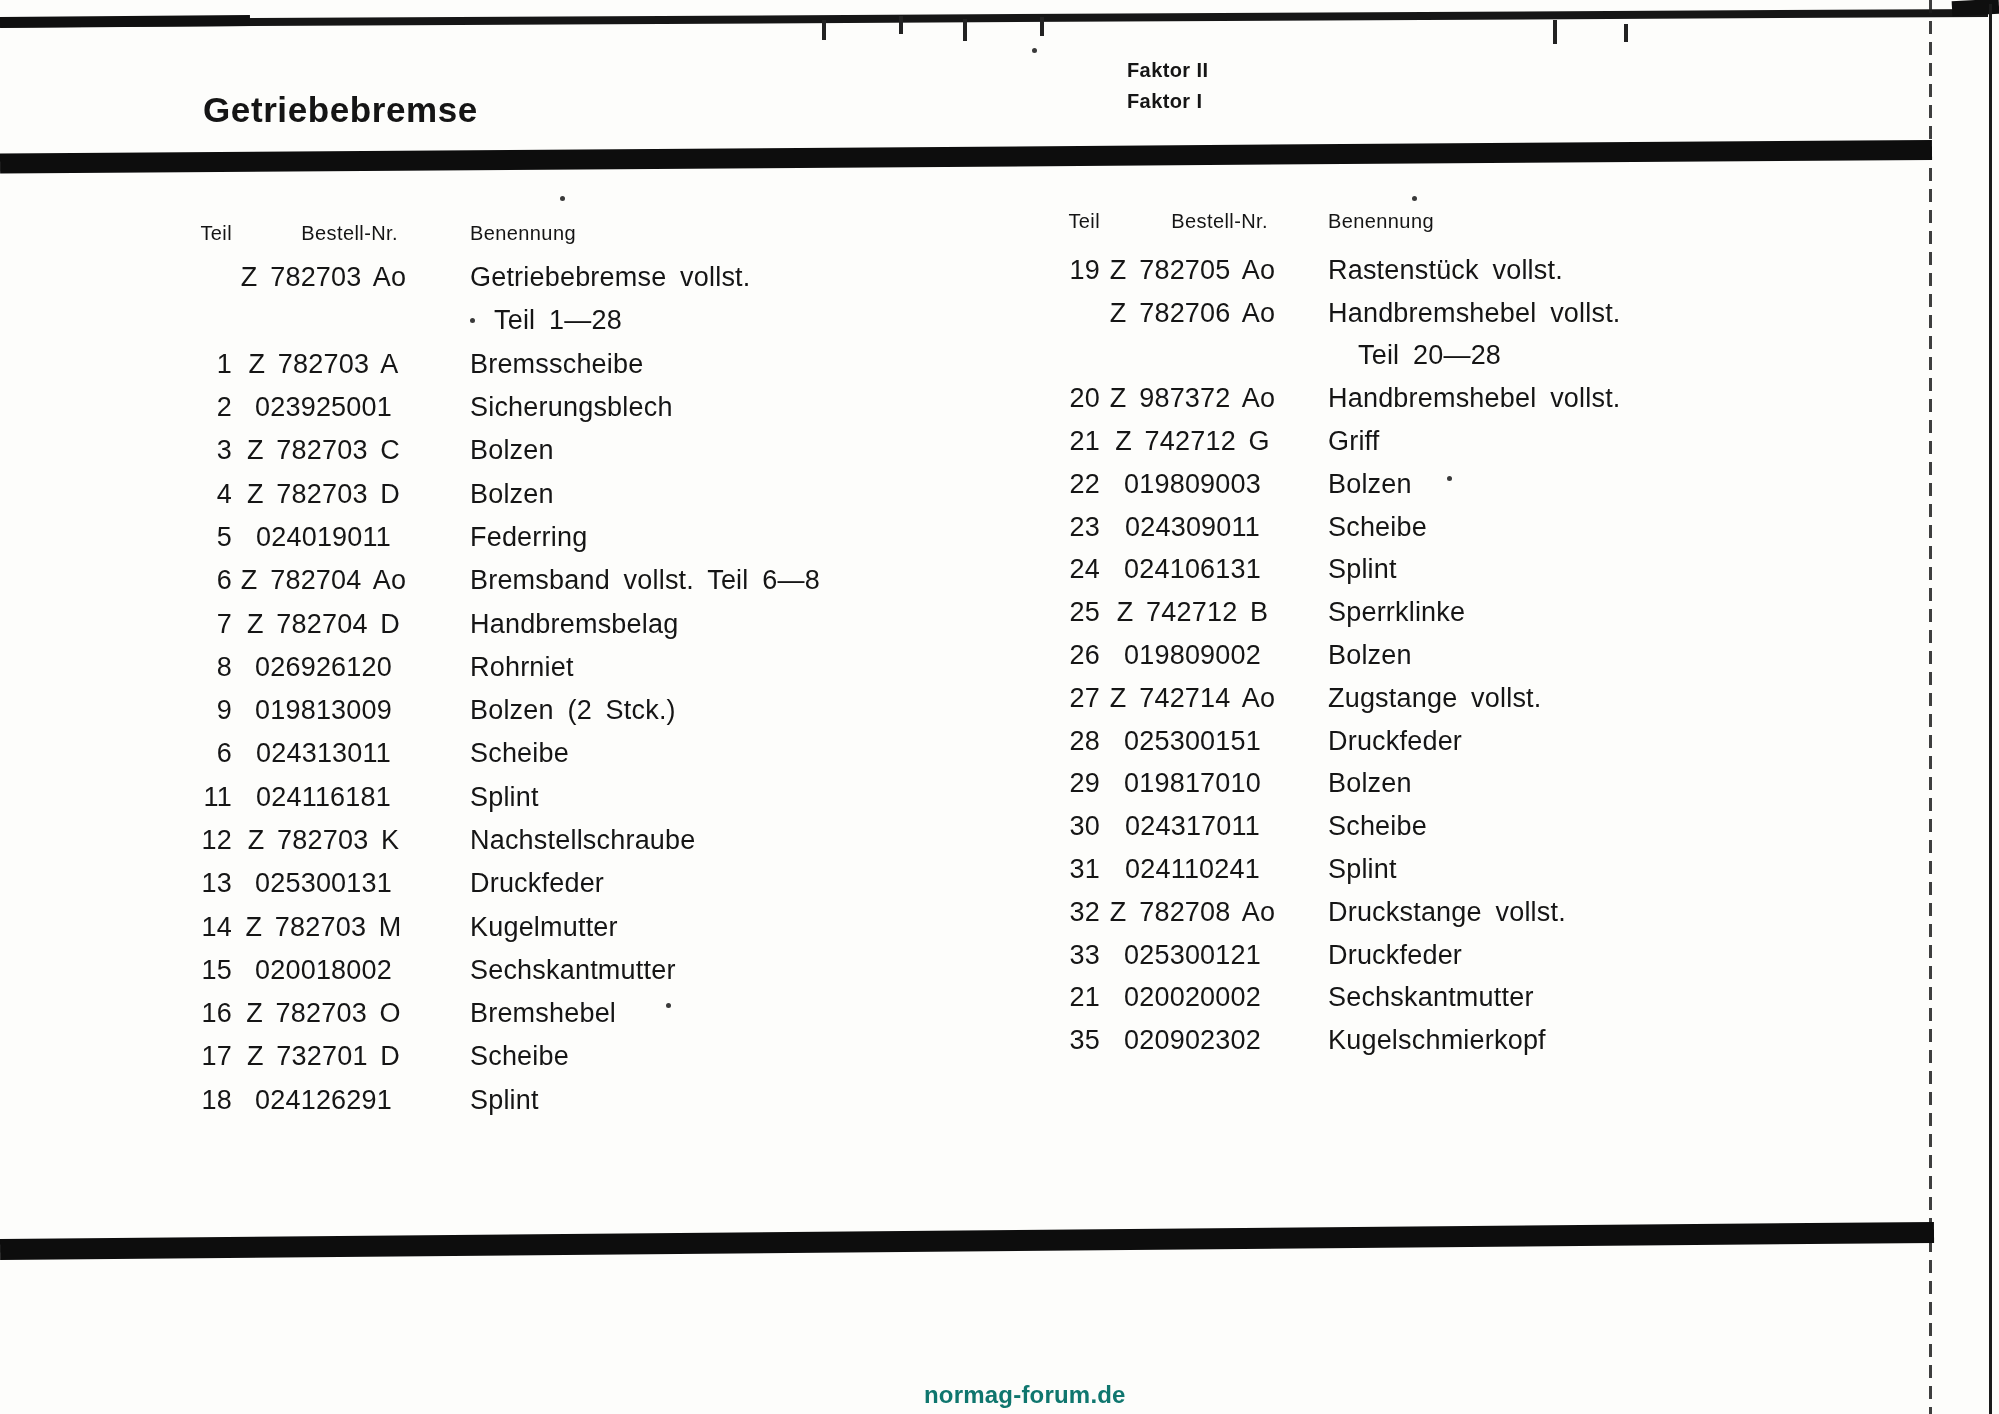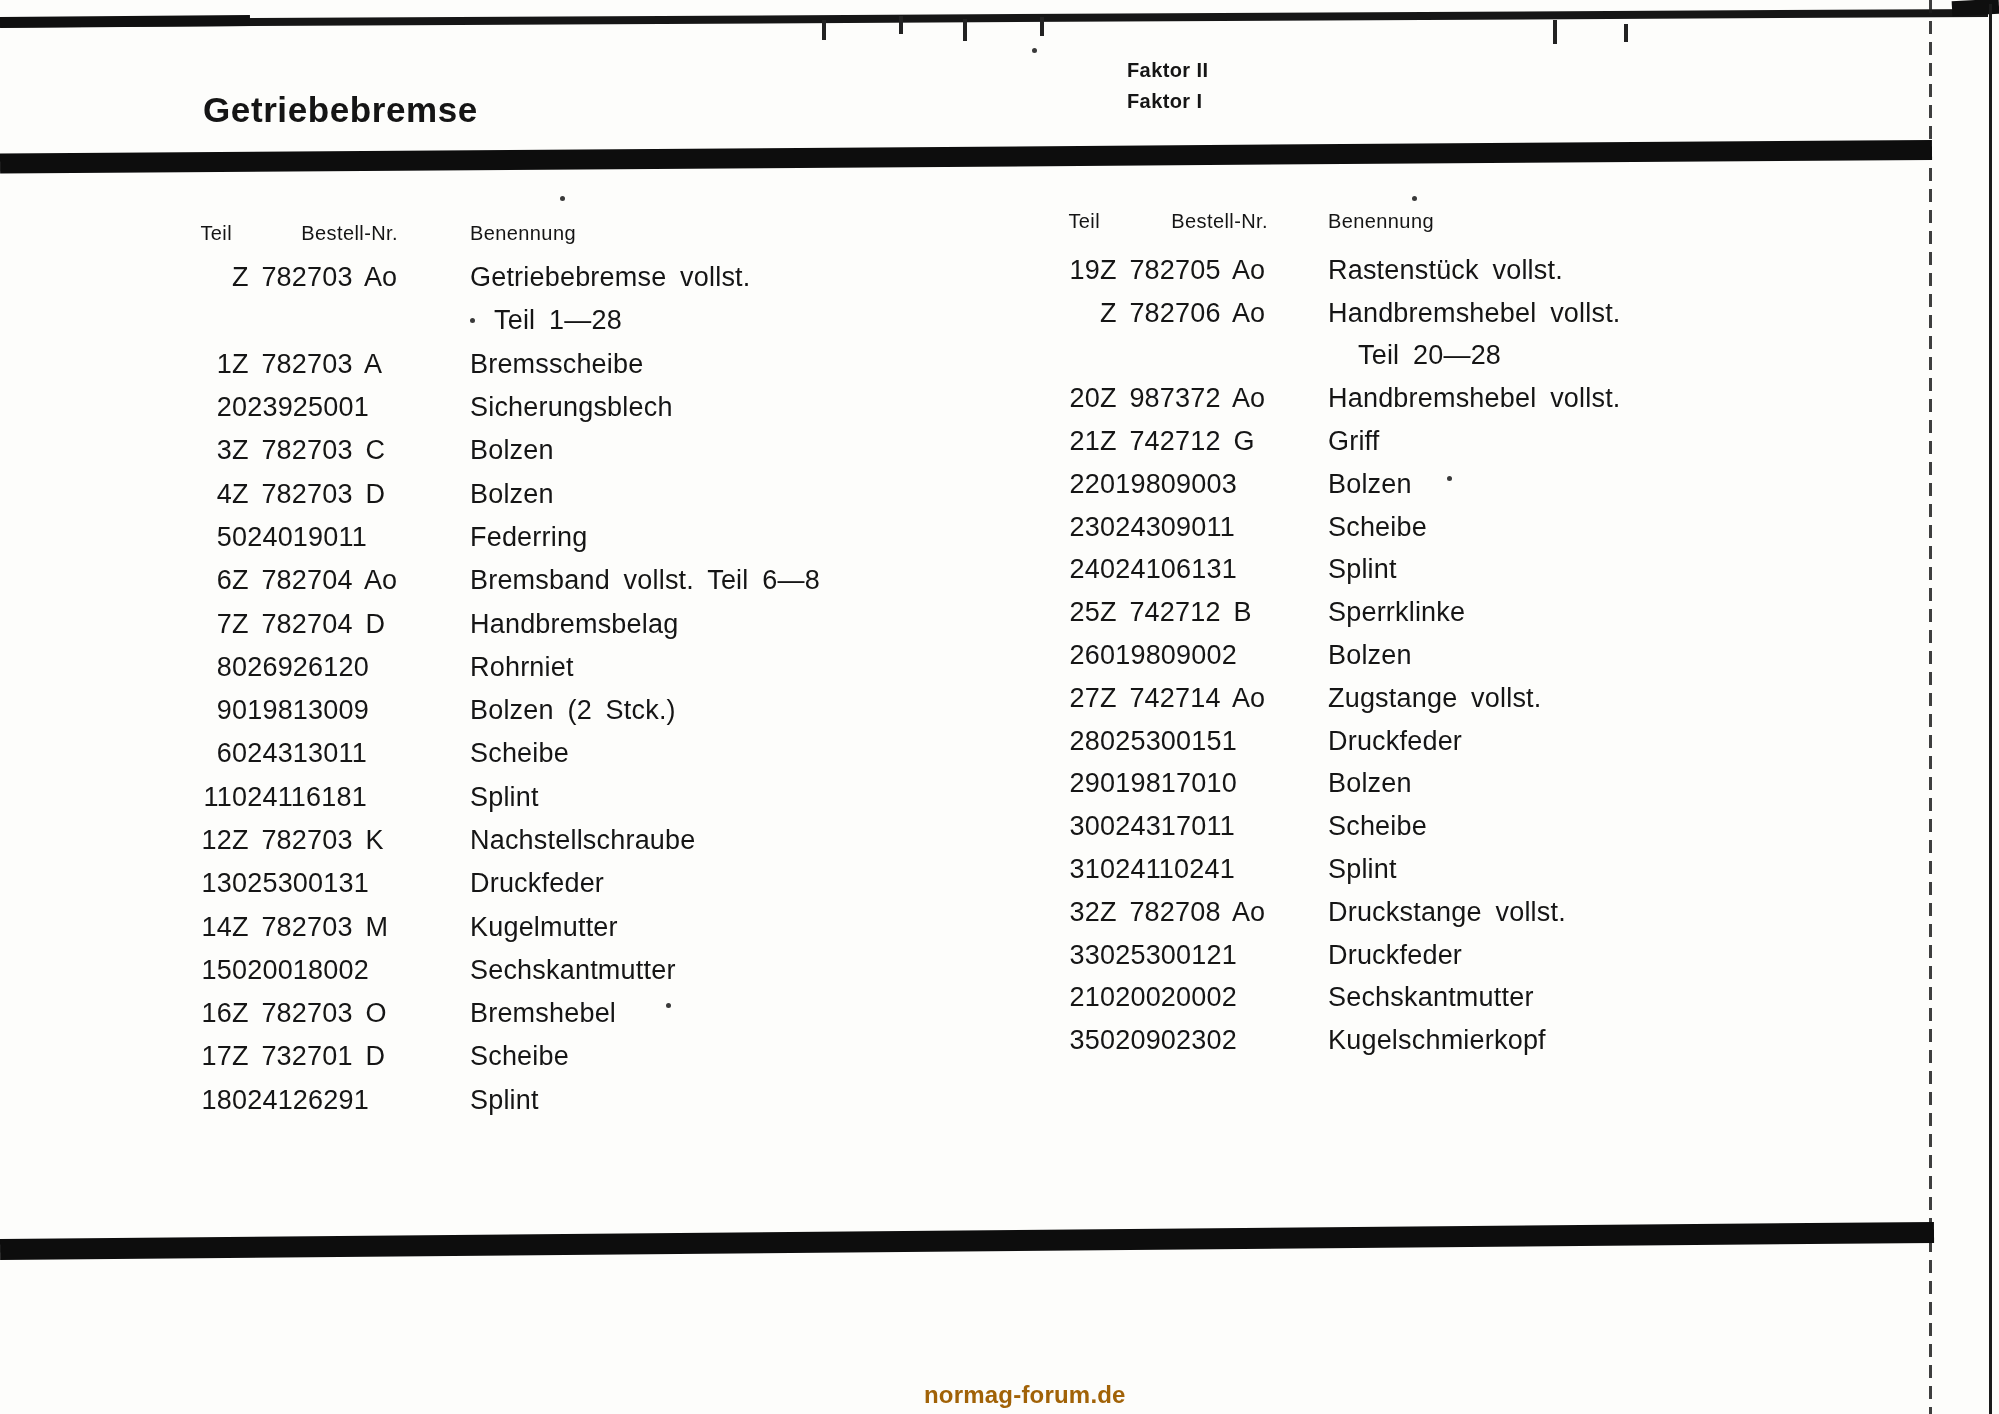--- a/index.html
+++ b/index.html
@@ -38,26 +38,26 @@
   .cols-right{grid-template-columns:80px 185px 560px;}
   .thead{font-size:20px;letter-spacing:.4px;height:30px;}
   .thead .cell-teil{text-align:right;}
   .thead .cell-nr{text-align:right;padding-right:17px;}
   .cols-left .cell-name{padding-left:55px;}
   .cols-right .cell-name{padding-left:43px;}
   .trow{font-size:27px;letter-spacing:.2px;}
   .tbody-left .trow{height:43.3px;}
   .tbody-right .trow{height:42.8px;}
   .cell-teil{text-align:right;}
-  .cell-nr{text-align:left;word-spacing:5px;}
+  .cell-nr{text-align:center;word-spacing:5px;}
   .cell-name{word-spacing:6px;white-space:nowrap;}
   .trow.indent .cell-name{padding-left:79px;}
   .cols-right.trow.indent .cell-name, .tbody-right .trow.indent .cell-name{padding-left:73px;}
   
-  .watermark{position:absolute;left:924px;top:1381px;font-size:24px;font-weight:bold;color:#a16207;letter-spacing:.2px;}
+  .watermark{position:absolute;left:924px;top:1381px;font-size:24px;font-weight:bold;color:#0f766e;letter-spacing:.2px;}
   
   .tick{position:absolute;width:4px;background:#222;}
   .dot{position:absolute;width:5px;height:5px;border-radius:50%;background:#3a3a3a;}
 </style>
 </head>
 <body>
 
 <div class="page">
 
   <div class="edge-top"></div>

